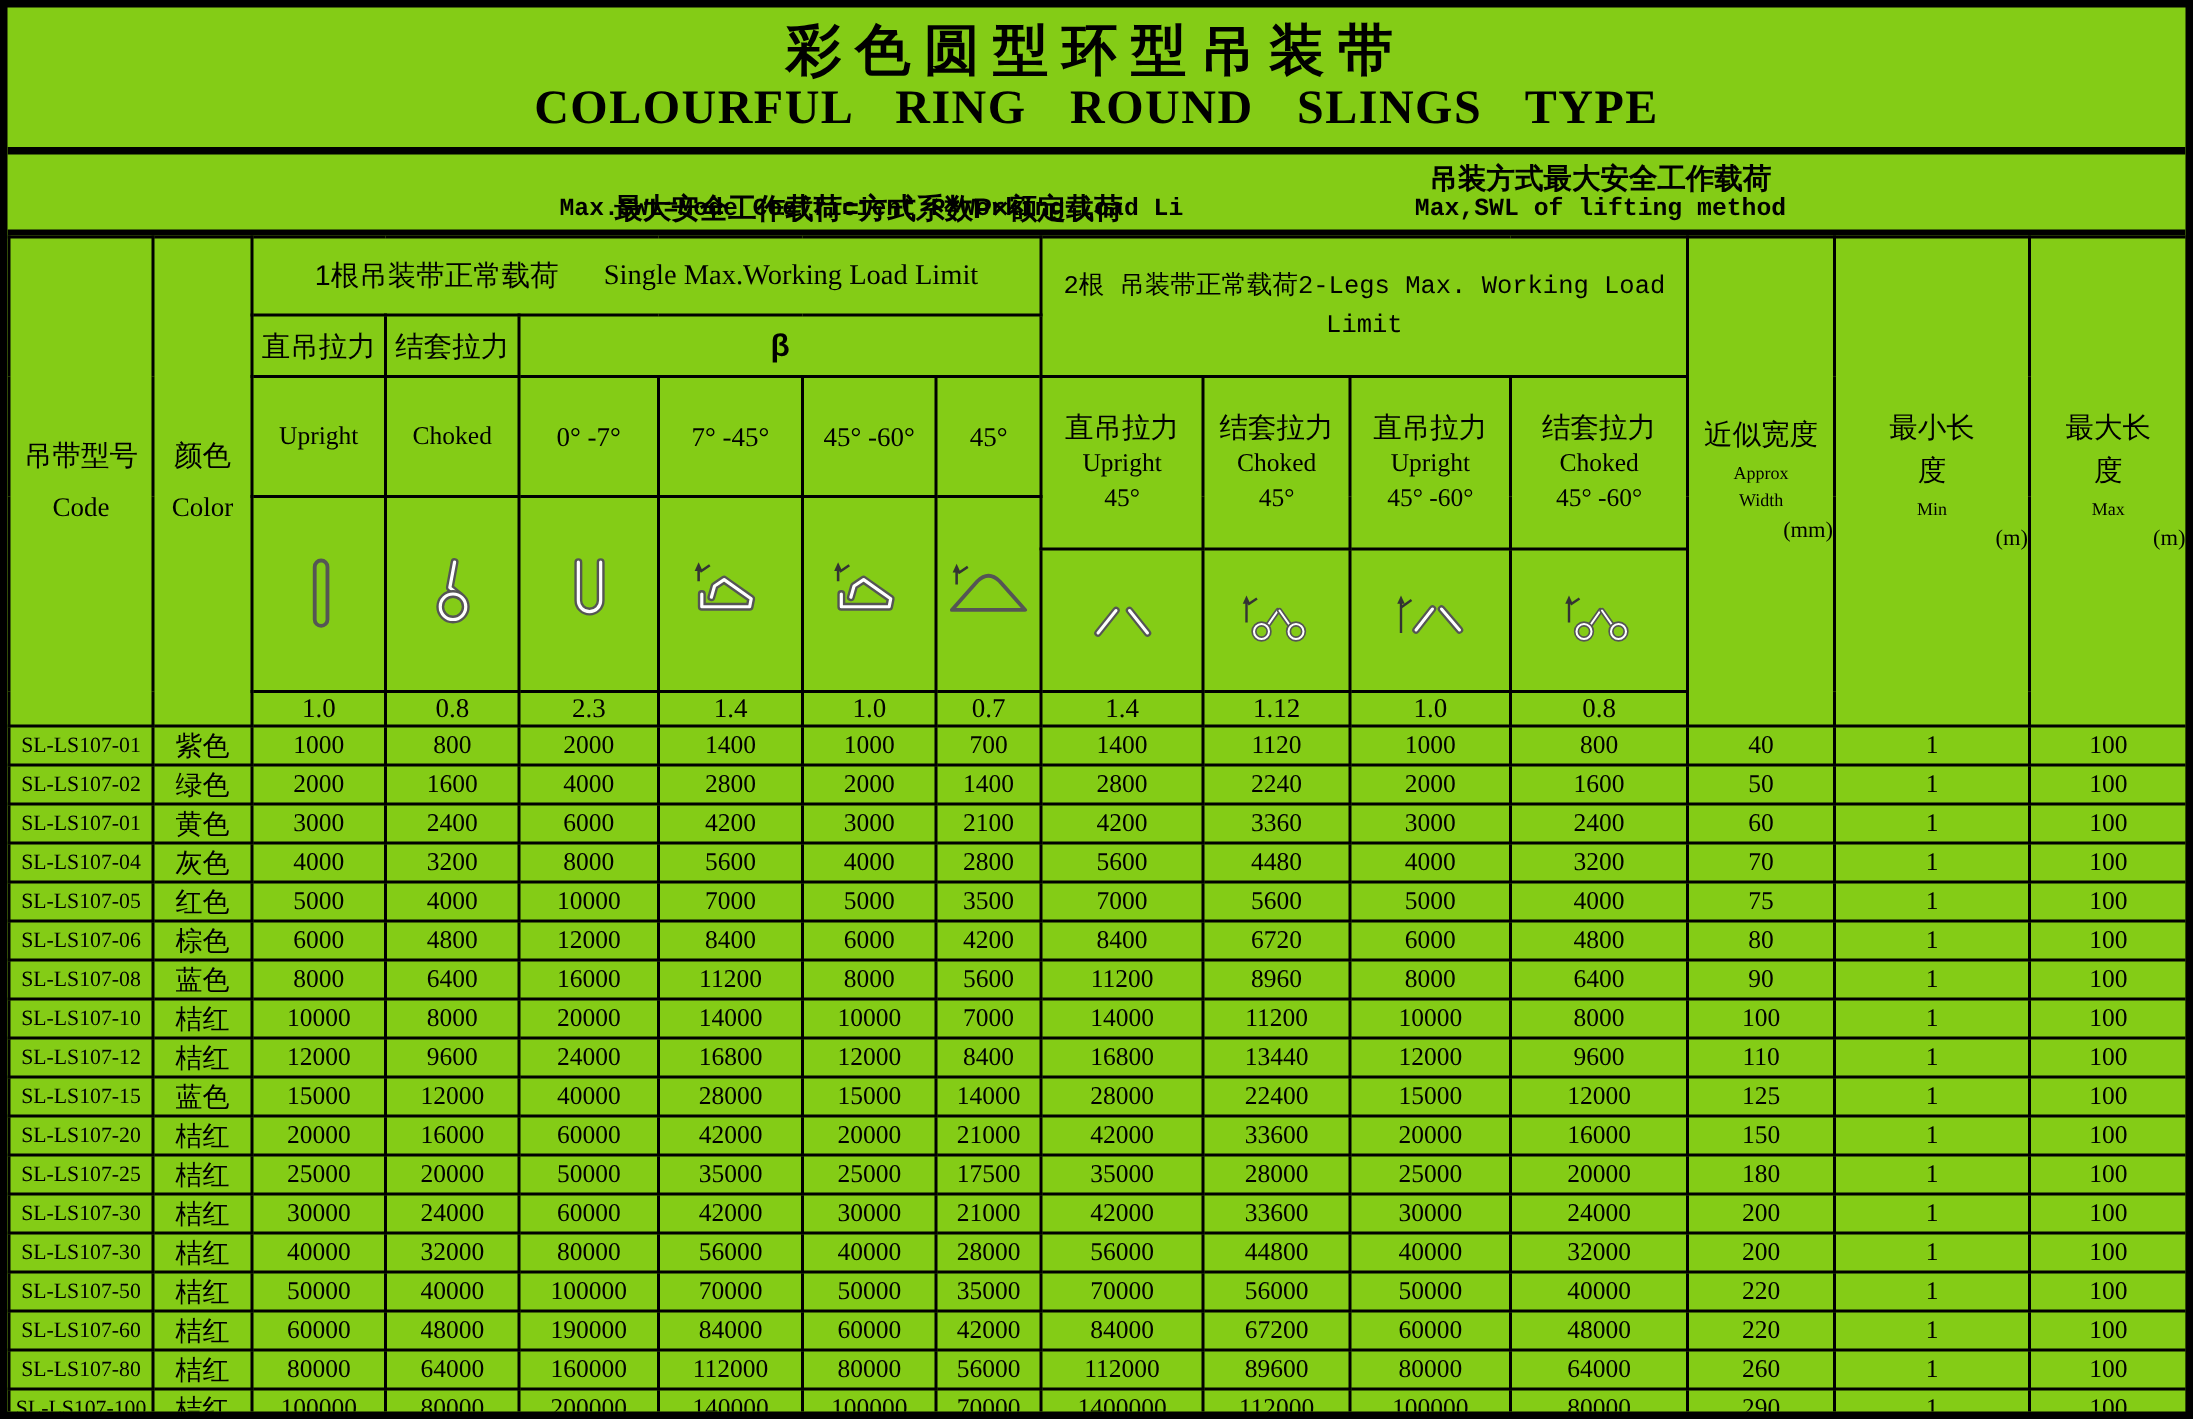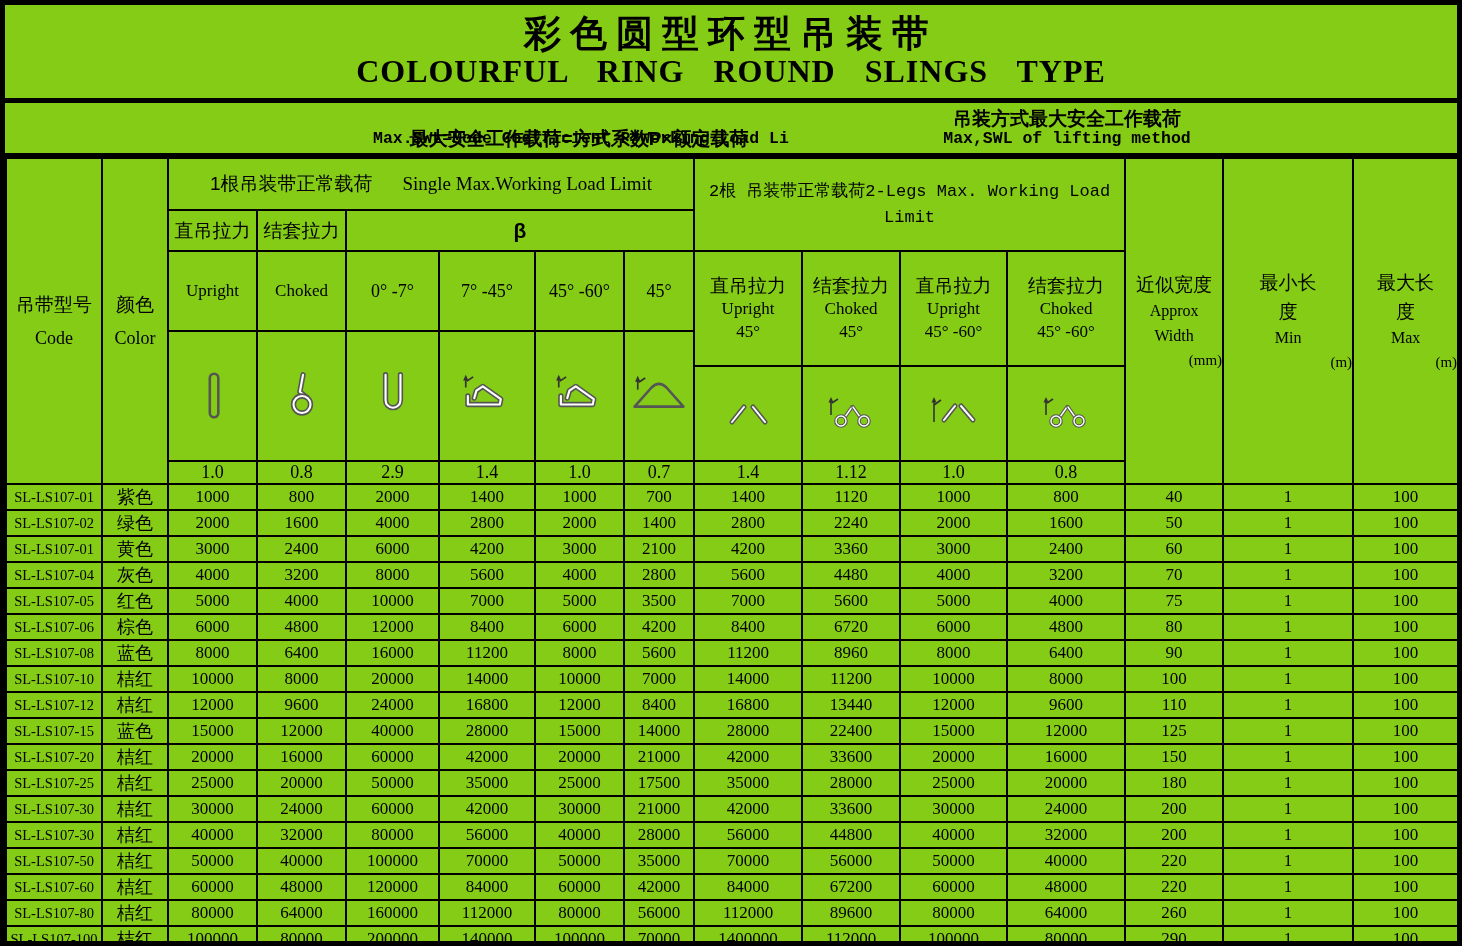--- a/index.html
+++ b/index.html
@@ -38,21 +38,21 @@
   .single-hdr .zh { font-size:19px; }
   .single-hdr .en { font-family:"Liberation Serif", serif; font-size:19px; }
   .two-legs-hdr { text-align:left; vertical-align:top; padding:4px 6px;
     font-family:"Liberation Mono", monospace; font-size:17px; line-height:1.5; }
   .leg-col { line-height:1.35; }
   .leg-col .zh  { font-size:19px; }
   .leg-col .en  { font-family:"Liberation Serif", serif; font-size:17px; }
   .leg-col .ang { font-family:"Liberation Serif", serif; font-size:17px; }
   .vert-hdr { line-height:1.55; }
   .vert-hdr .zh   { font-size:19px; }
-  .vert-hdr .en   { font-family:"Liberation Serif", serif; font-size:16px; }
+  .vert-hdr .en   { font-family:"Liberation Serif", serif; font-size:12px; }
   .vert-hdr .unit { font-family:"Liberation Serif", serif; font-size:15px;text-align:right; }
   .code-hdr { line-height:1.8; }
   .code-hdr .zh { font-size:19px; }
   .code-hdr .en { font-family:"Liberation Serif", serif; font-size:18px; }
   .icon-cell svg { display:inline-block; vertical-align:middle; }
   .coef { font-family:"Liberation Serif", serif; font-size:18px; }
   tr.datarow { height:19px; }
   td.c-code  { font-family:"Liberation Serif", serif; font-size:14.5px; text-align:left; padding-left:3px; }
   td.c-color { font-size:18px; }
   td.c-num   { font-family:"Liberation Serif", serif; font-size:17px; }
@@ -263,21 +263,21 @@
             <circle cx="22" cy="31" r="5" class="t3"></circle>
               <circle cx="22" cy="31" r="5" class="t4"></circle>
             <circle cx="45" cy="31" r="5" class="t3"></circle>
               <circle cx="45" cy="31" r="5" class="t4"></circle>
           </svg>
         </td>
       </tr>
       <tr class="hr6">
         <td class="coef">1.0</td>
         <td class="coef">0.8</td>
-        <td class="coef">2.9</td>
+        <td class="coef">2.3</td>
         <td class="coef">1.4</td>
         <td class="coef">1.0</td>
         <td class="coef">0.7</td>
         <td class="coef">1.4</td>
         <td class="coef">1.12</td>
         <td class="coef">1.0</td>
         <td class="coef">0.8</td>
       </tr>
     <tr class="datarow">
           <td class="c-code">SL-LS107-01</td>
@@ -532,21 +532,21 @@
           <td class="c-num">40000</td>
           <td class="c-num">220</td>
           <td class="c-num">1</td>
           <td class="c-num">100</td>
         </tr>
         <tr class="datarow">
           <td class="c-code">SL-LS107-60</td>
           <td class="c-color">桔红</td>
           <td class="c-num">60000</td>
           <td class="c-num">48000</td>
-          <td class="c-num">120000</td>
+          <td class="c-num">190000</td>
           <td class="c-num">84000</td>
           <td class="c-num">60000</td>
           <td class="c-num">42000</td>
           <td class="c-num">84000</td>
           <td class="c-num">67200</td>
           <td class="c-num">60000</td>
           <td class="c-num">48000</td>
           <td class="c-num">220</td>
           <td class="c-num">1</td>
           <td class="c-num">100</td>

